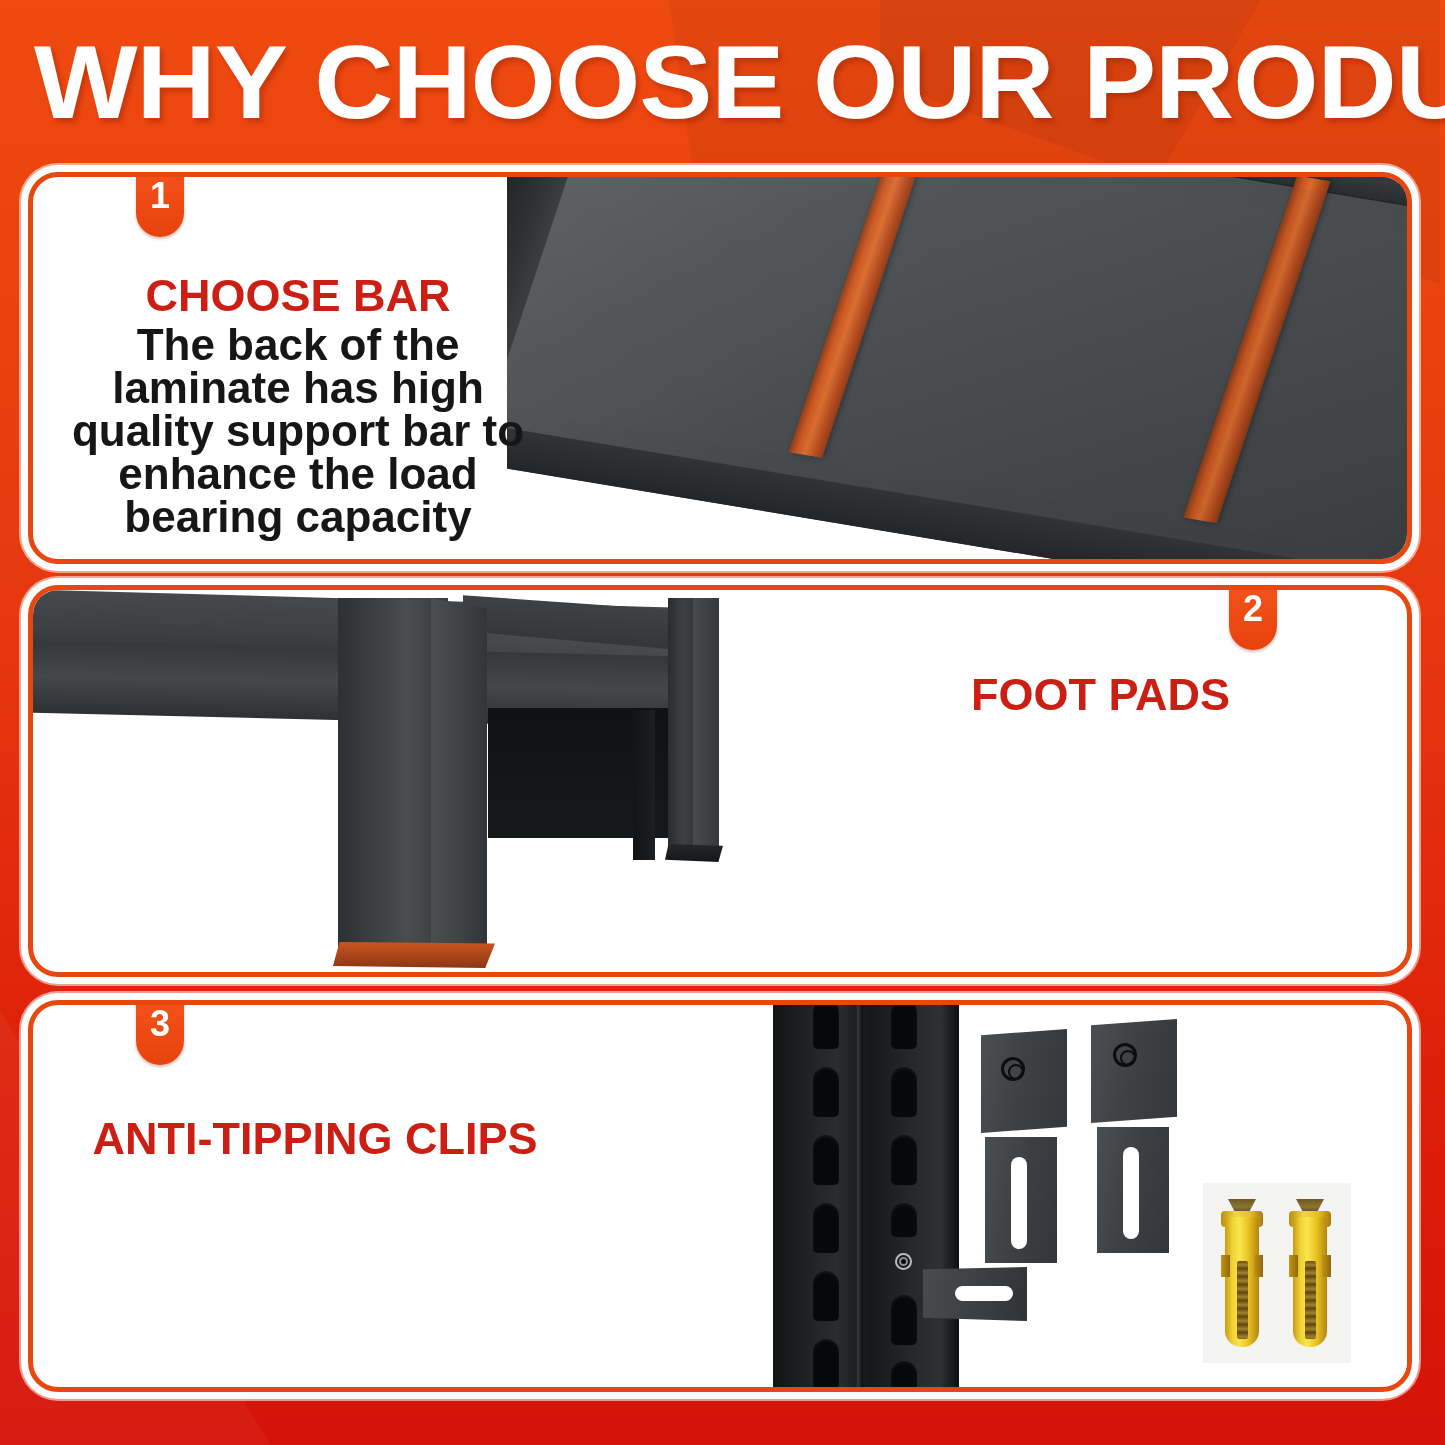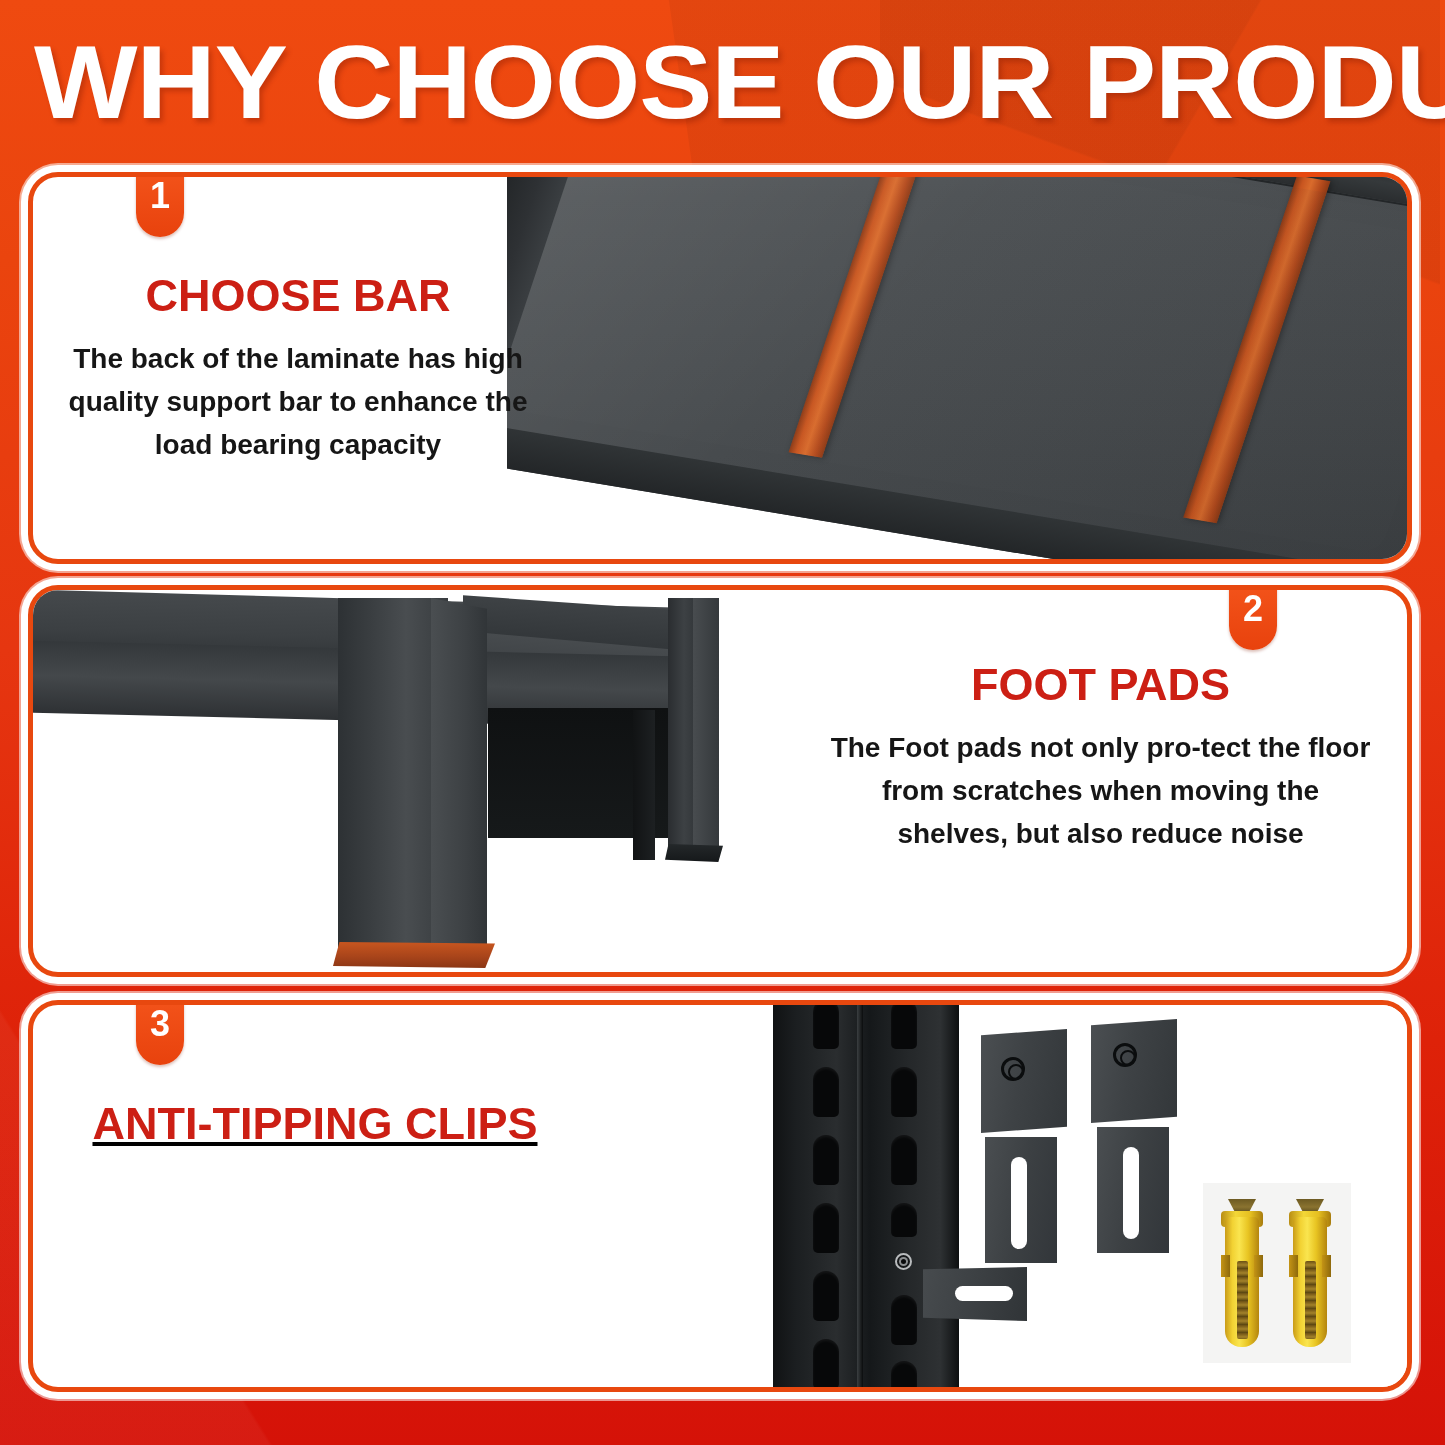--- a/index.html
+++ b/index.html
@@ -49,28 +49,28 @@
     display:flex; align-items:flex-start; justify-content:center;
     padding-top:4px; z-index:6;
     box-shadow:0 2px 3px rgba(130,30,0,0.28);
   }
   #badge1{ left:103px; }
   #badge2{ left:1196px; }
   #badge3{ left:103px; }
 
   .txtcol{ position:absolute; text-align:center; }
   .hdr{ color:#cc1f14; font-size:45px; font-weight:700; letter-spacing:0px; line-height:54px; }
-  .body{ color:#161616; font-size:28px; font-weight:700; line-height:43px; margin-top:14px; }
+  .body{ color:#161616; font-size:44px; font-weight:700; line-height:43px; }
 
   
   #t1{ left:30px; top:92px; width:470px; }
   
-  #t2{ left:795px; top:68px; width:545px; }
-  
-  #t3{ left:22px; top:92px; width:520px;text-decoration:underline; }
+  #t2{ left:795px; top:78px; width:545px; }
+  
+  #t3{ left:22px; top:107px; width:520px; }
 
   
   .p1art{ position:absolute; right:0; top:0; width:900px; height:382px; overflow:hidden; }
   .board{
     position:absolute; left:-30px; top:-72px; width:1020px; height:440px;
     transform:rotate(9.4deg) skewX(-9deg);
     background:linear-gradient(170deg,#5a5d60 0%,#4c5053 28%,#464a4d 62%,#3e4245 100%);
     box-shadow:inset 0 0 60px rgba(0,0,0,0.18);
   }
   .board-topedge{
@@ -290,21 +290,20 @@
     <div class="leg2-front"></div>
     <div class="leg2-side"></div>
     <div class="leg2-pad"></div>
     <div class="leg-front"></div>
     <div class="leg-side"></div>
     <div class="leg-pad"></div>
   </div>
 
   <div class="txtcol" id="t2">
     <div class="hdr">FOOT PADS</div>
-    <div class="body">The Foot pads not only pro-tect the floor from scratches when moving the shelves, but also reduce noise</div>
   </div>
 
   <div class="badge" id="badge2">2</div>
 </div>
 
 <div class="panel" id="panel3">
 
   <div class="p3art">
 
     <div class="post">

